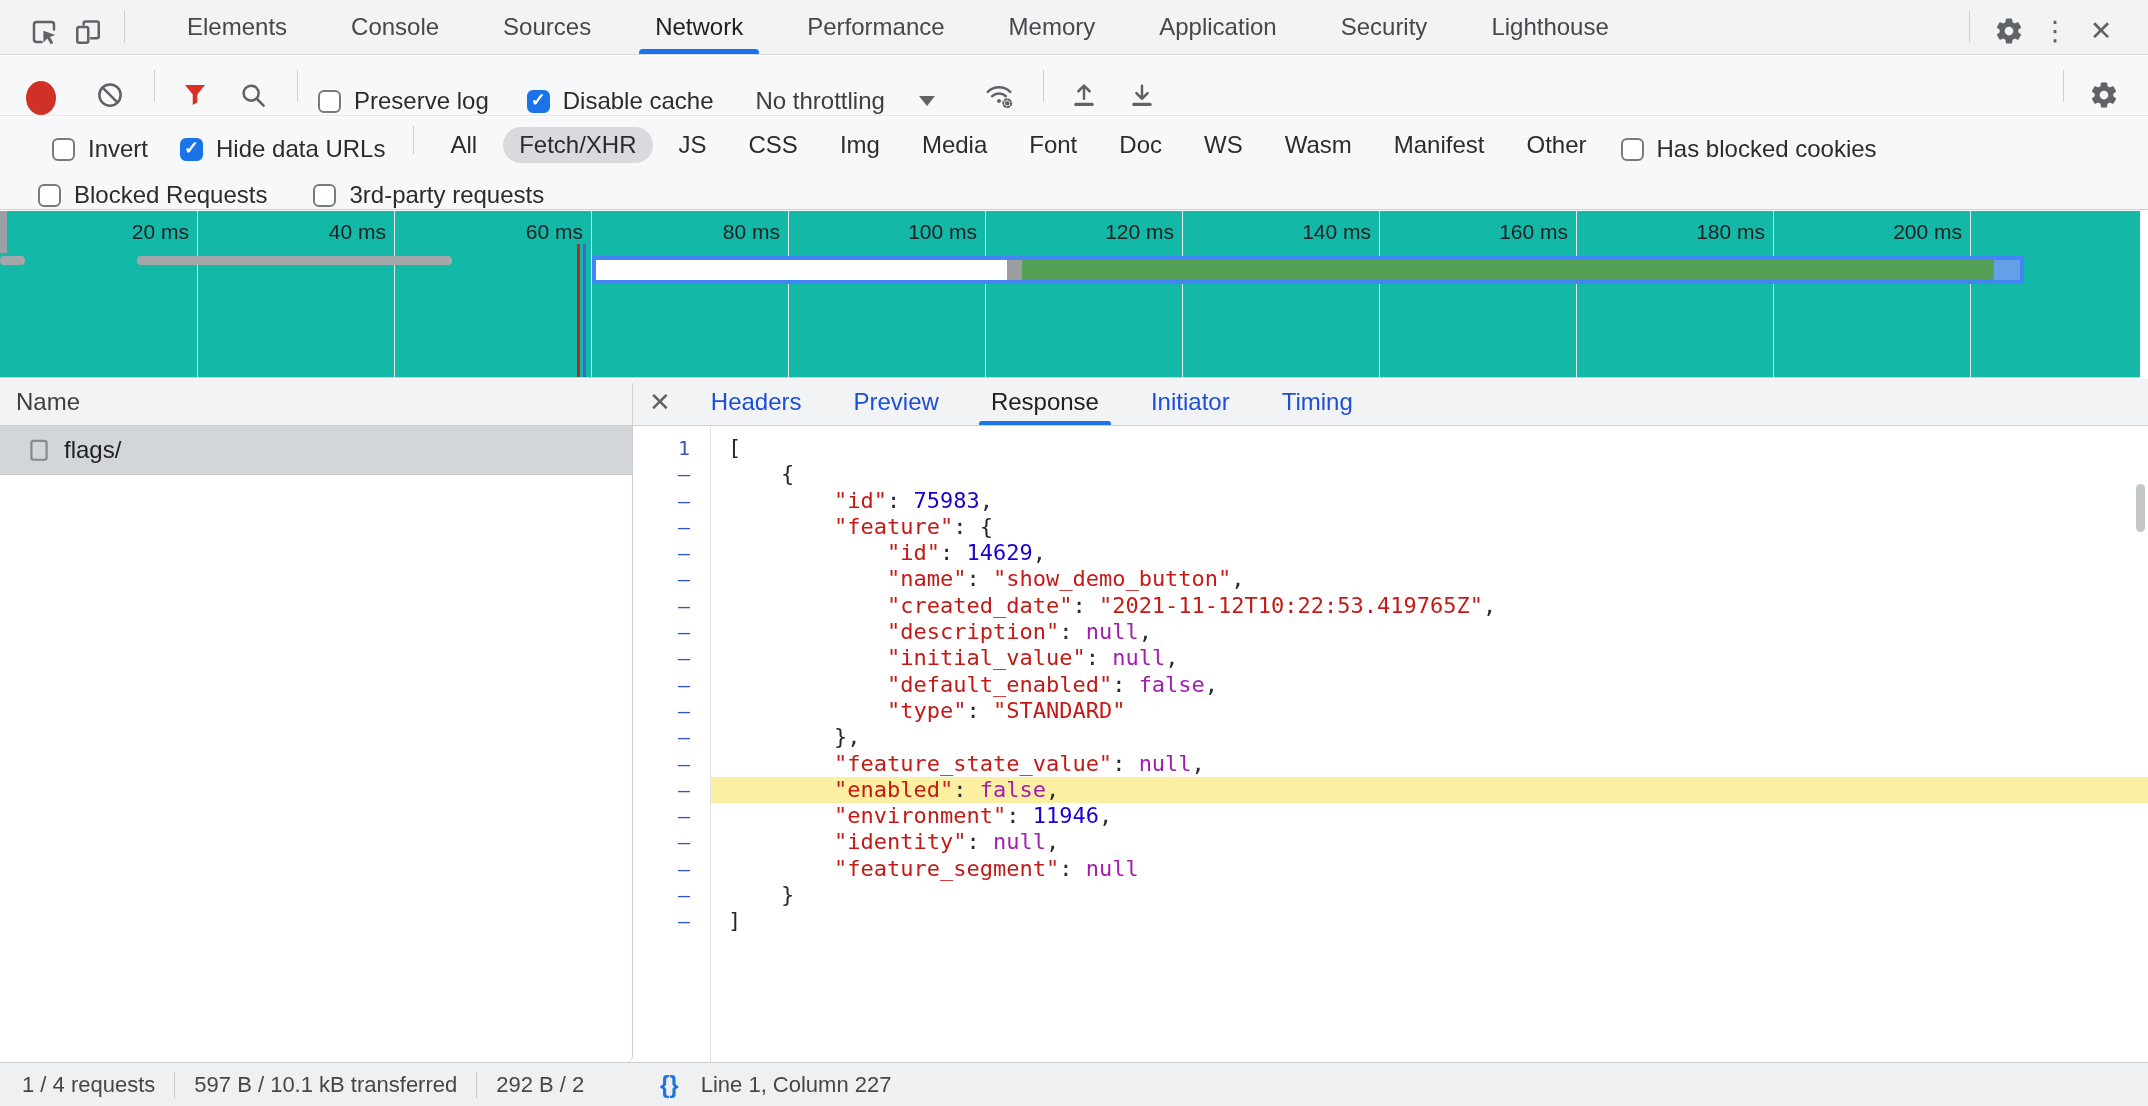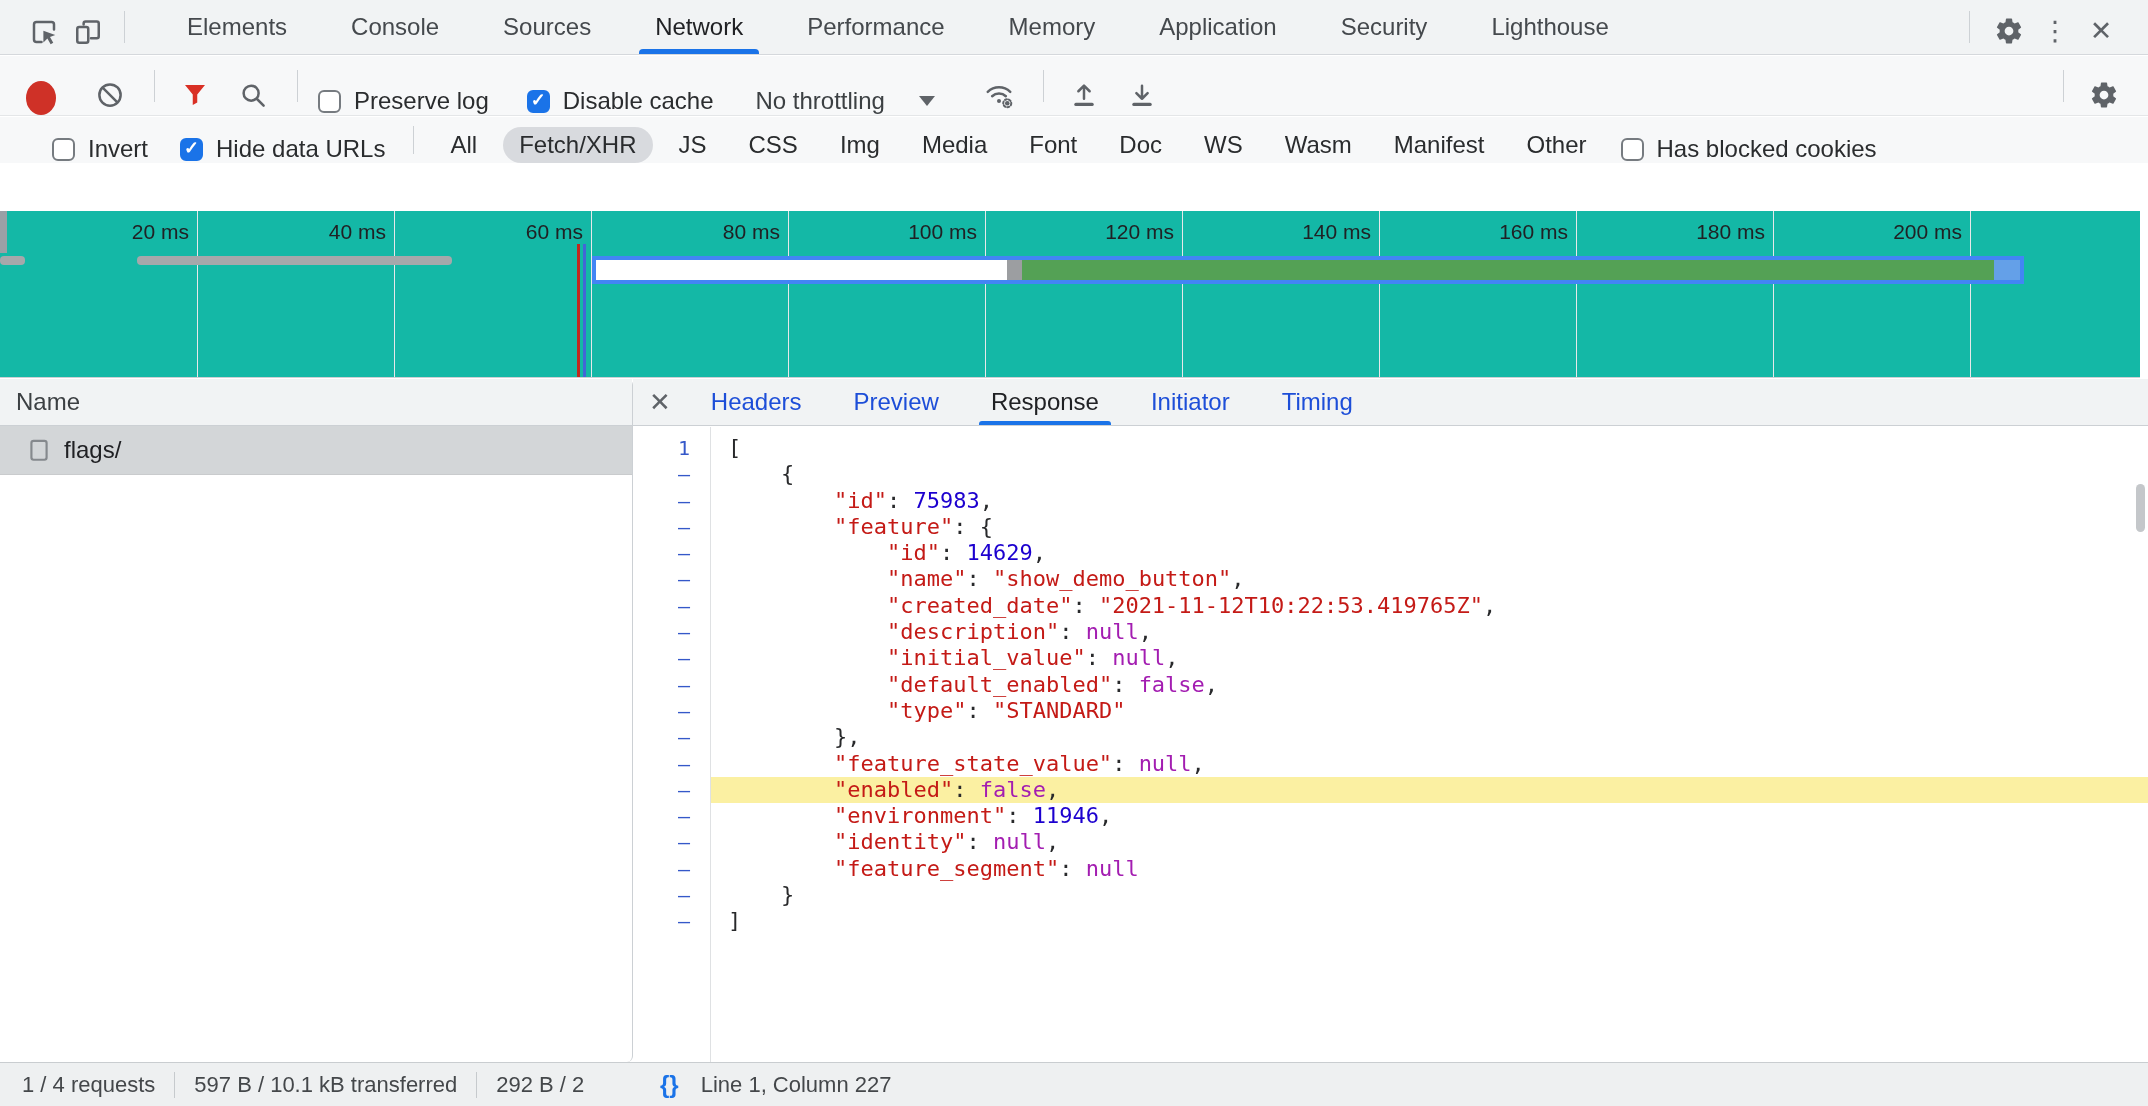--- a/index.html
+++ b/index.html
@@ -229,20 +229,30 @@
     <div class="pill">WS</div>
     <div class="pill">Wasm</div>
     <div class="pill">Manifest</div>
     <div class="pill">Other</div>
     <div class="cb-group" style="margin-left:18px;">
       <span class="cb"></span>
       <span class="cb-label">Has blocked cookies</span>
     </div>
   </div>
 
+  <div class="row filterbar2">
+    <div class="cb-group">
+      <span class="cb"></span>
+      <span class="cb-label">Blocked Requests</span>
+    </div>
+    <div class="cb-group" style="margin-left:0;">
+      <span class="cb"></span>
+      <span class="cb-label">3rd-party requests</span>
+    </div>
+  </div>
 
   <div class="overview">
     <div class="gridline" style="left:197px"></div>
     <div class="gridline" style="left:394px"></div>
     <div class="gridline" style="left:591px"></div>
     <div class="gridline" style="left:788px"></div>
     <div class="gridline" style="left:985px"></div>
     <div class="gridline" style="left:1182px"></div>
     <div class="gridline" style="left:1379px"></div>
     <div class="gridline" style="left:1576px"></div>

